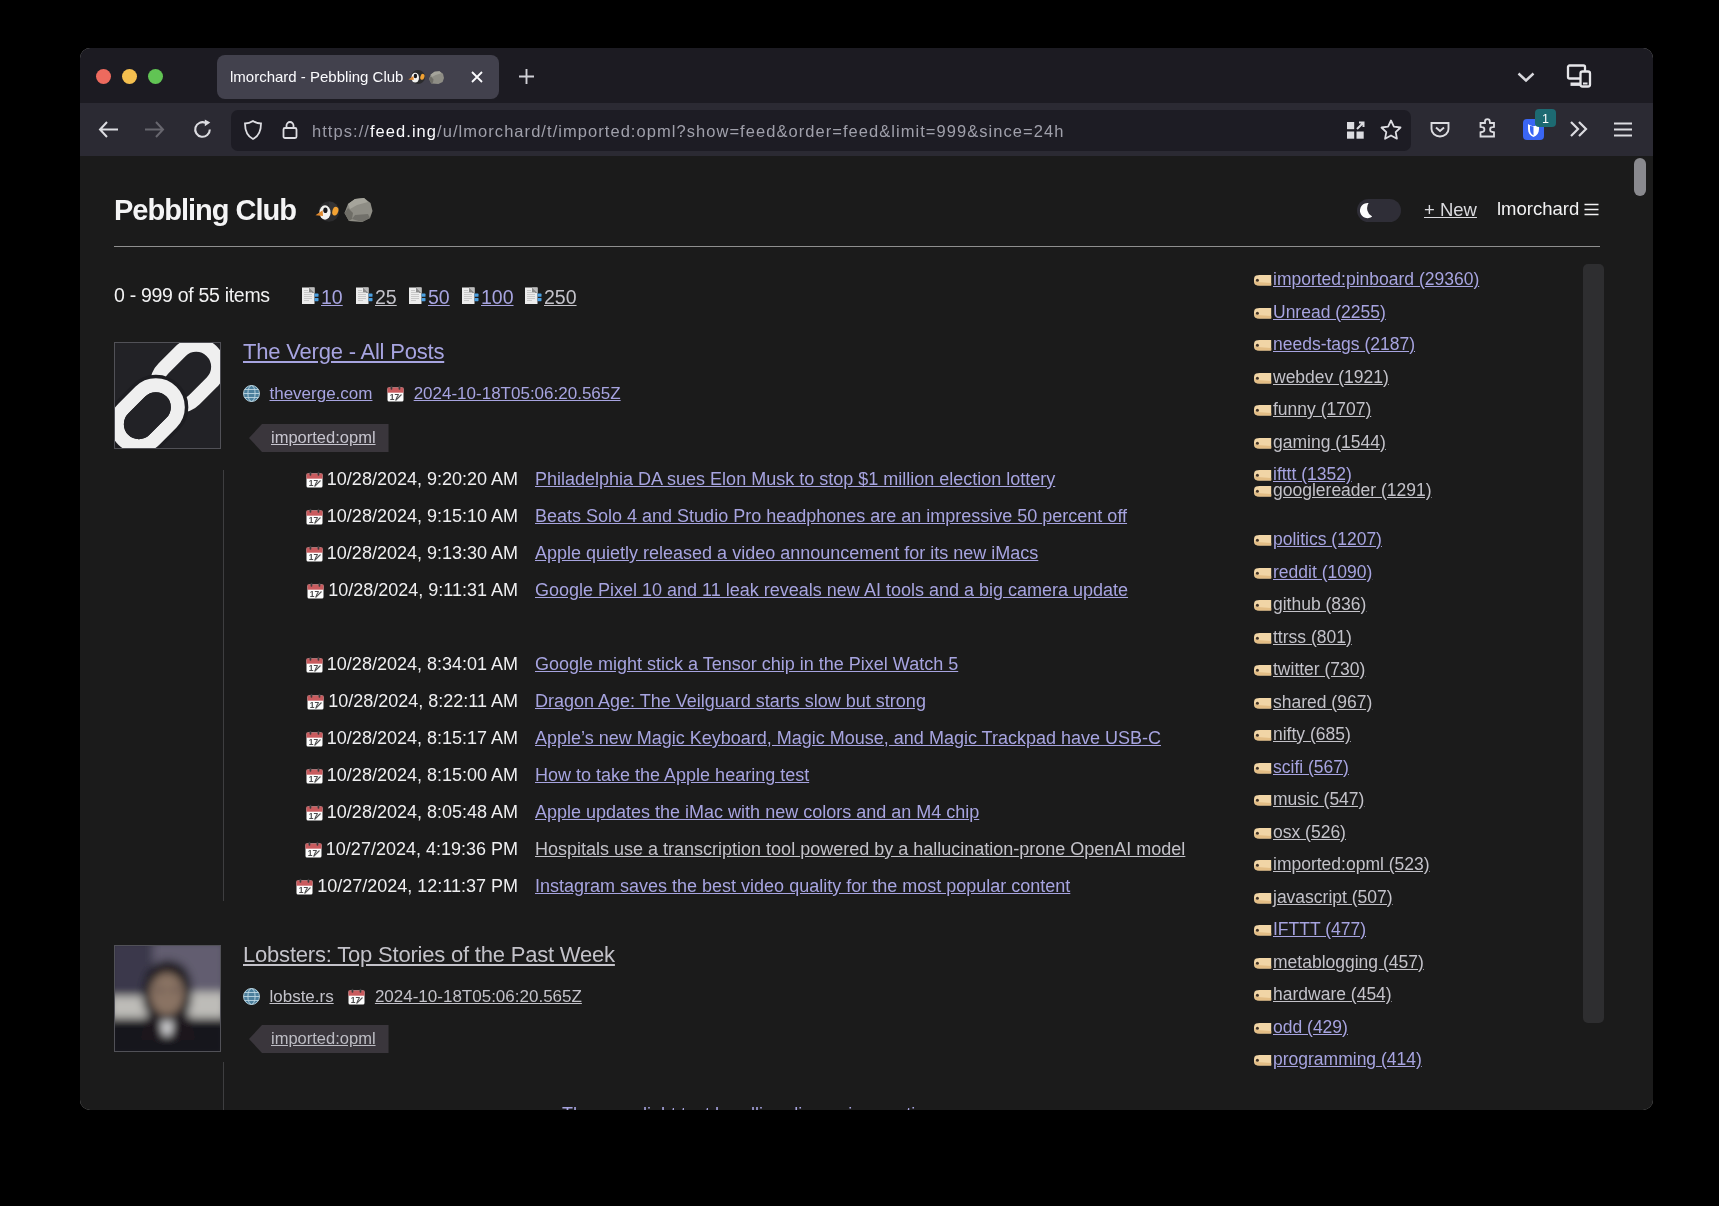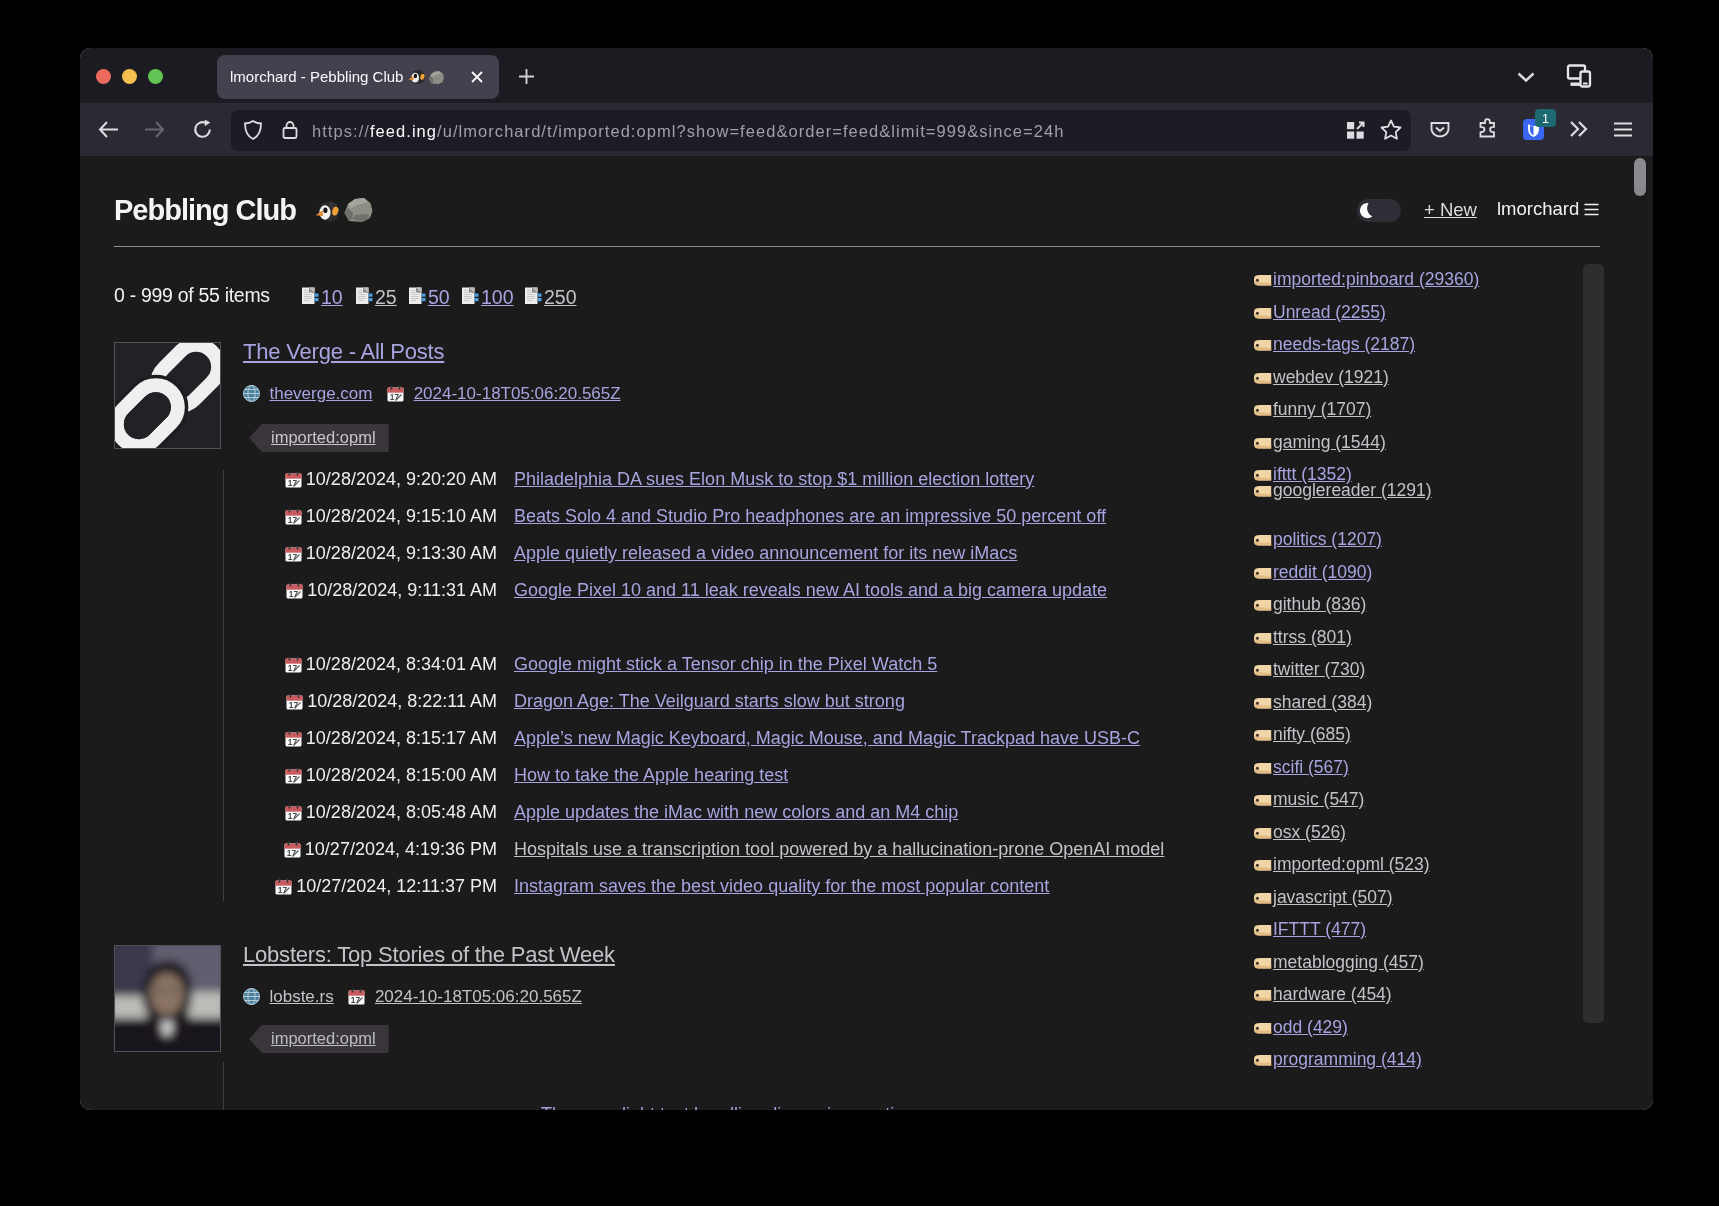--- a/index.html
+++ b/index.html
@@ -31,21 +31,21 @@
 #count { position:absolute; left:34px; top:128px; font-size:19.5px; letter-spacing:-0.3px; color:#f2f2f3; }
 .pgl { position:absolute; top:129.5px; font-size:19.5px; white-space:nowrap; }
 .pgl svg { vertical-align:-2px; margin-right:1px; }
 #thumb1, #thumb2 { position:absolute; left:34px; width:107px; height:107px; border:1px solid #515157; background:#222226; }
 .ftitle { position:absolute; left:163px; font-size:22px; letter-spacing:-0.2px; white-space:nowrap; }
 .fmeta { position:absolute; left:163px; font-size:17px; white-space:nowrap; color:#eee; }
 .fmeta svg { vertical-align:-3px; }
 .chip { position:absolute; height:28px; background:#3a363c; font-size:16.5px; line-height:26px; white-space:nowrap;
   padding:0 13px 0 22px; clip-path:polygon(13px 0, 100% 0, 100% 100%, 13px 100%, 0 50%); }
 .vline { position:absolute; left:143px; width:1px; background:#3e3e40; }
-.prow { position:absolute; left:128px; font-size:18px; white-space:nowrap;padding-left:19px; }
+.prow { position:absolute; left:149px; font-size:18px; white-space:nowrap;padding-left:19px; }
 .pdate { display:inline-block; width:270px; text-align:right; margin-right:17px; color:#efeff1; }
 .pdate svg { vertical-align:-3px; margin-right:4px; }
 .sbi { position:absolute; left:1173px; font-size:17.5px; white-space:nowrap;text-decoration:underline; }
 .sbi svg { vertical-align:-2px; margin-right:1px; }
 #toggle { position:absolute; left:1277px; top:43px; width:44px; height:23px; border-radius:12px; background:#2f2e37; }
 #plusnew { position:absolute; left:1344px; top:42.5px; font-size:18.5px; color:#dadade; text-decoration:underline; }
 #uname { position:absolute; left:1417px; top:41.5px; font-size:18.5px; color:#f2f2f3; }
 </style>
 </head>
 <body>
@@ -337,21 +337,21 @@
           <use href="#tag"></use>
         </svg><a class="vl" href="#">github (836)</a></div>
     <div class="sbi" style="top:470.5px"><svg width="19" height="13" viewBox="0 0 19 13">
           <use href="#tag"></use>
         </svg><a class="vl" href="#">ttrss (801)</a></div>
     <div class="sbi" style="top:503px"><svg width="19" height="13" viewBox="0 0 19 13">
           <use href="#tag"></use>
         </svg><a class="vl" href="#">twitter (730)</a></div>
     <div class="sbi" style="top:535.5px"><svg width="19" height="13" viewBox="0 0 19 13">
           <use href="#tag"></use>
-        </svg><a class="vl" href="#">shared (384)</a></div>
+        </svg><a class="vl" href="#">shared (967)</a></div>
     <div class="sbi" style="top:568px"><svg width="19" height="13" viewBox="0 0 19 13">
           <use href="#tag"></use>
         </svg><a class="vl" href="#">nifty (685)</a></div>
     <div class="sbi" style="top:600.5px"><svg width="19" height="13" viewBox="0 0 19 13">
           <use href="#tag"></use>
         </svg><a class="pl" href="#">scifi (567)</a></div>
     <div class="sbi" style="top:633px"><svg width="19" height="13" viewBox="0 0 19 13">
           <use href="#tag"></use>
         </svg><a class="vl" href="#">music (547)</a></div>
     <div class="sbi" style="top:665.5px"><svg width="19" height="13" viewBox="0 0 19 13">

